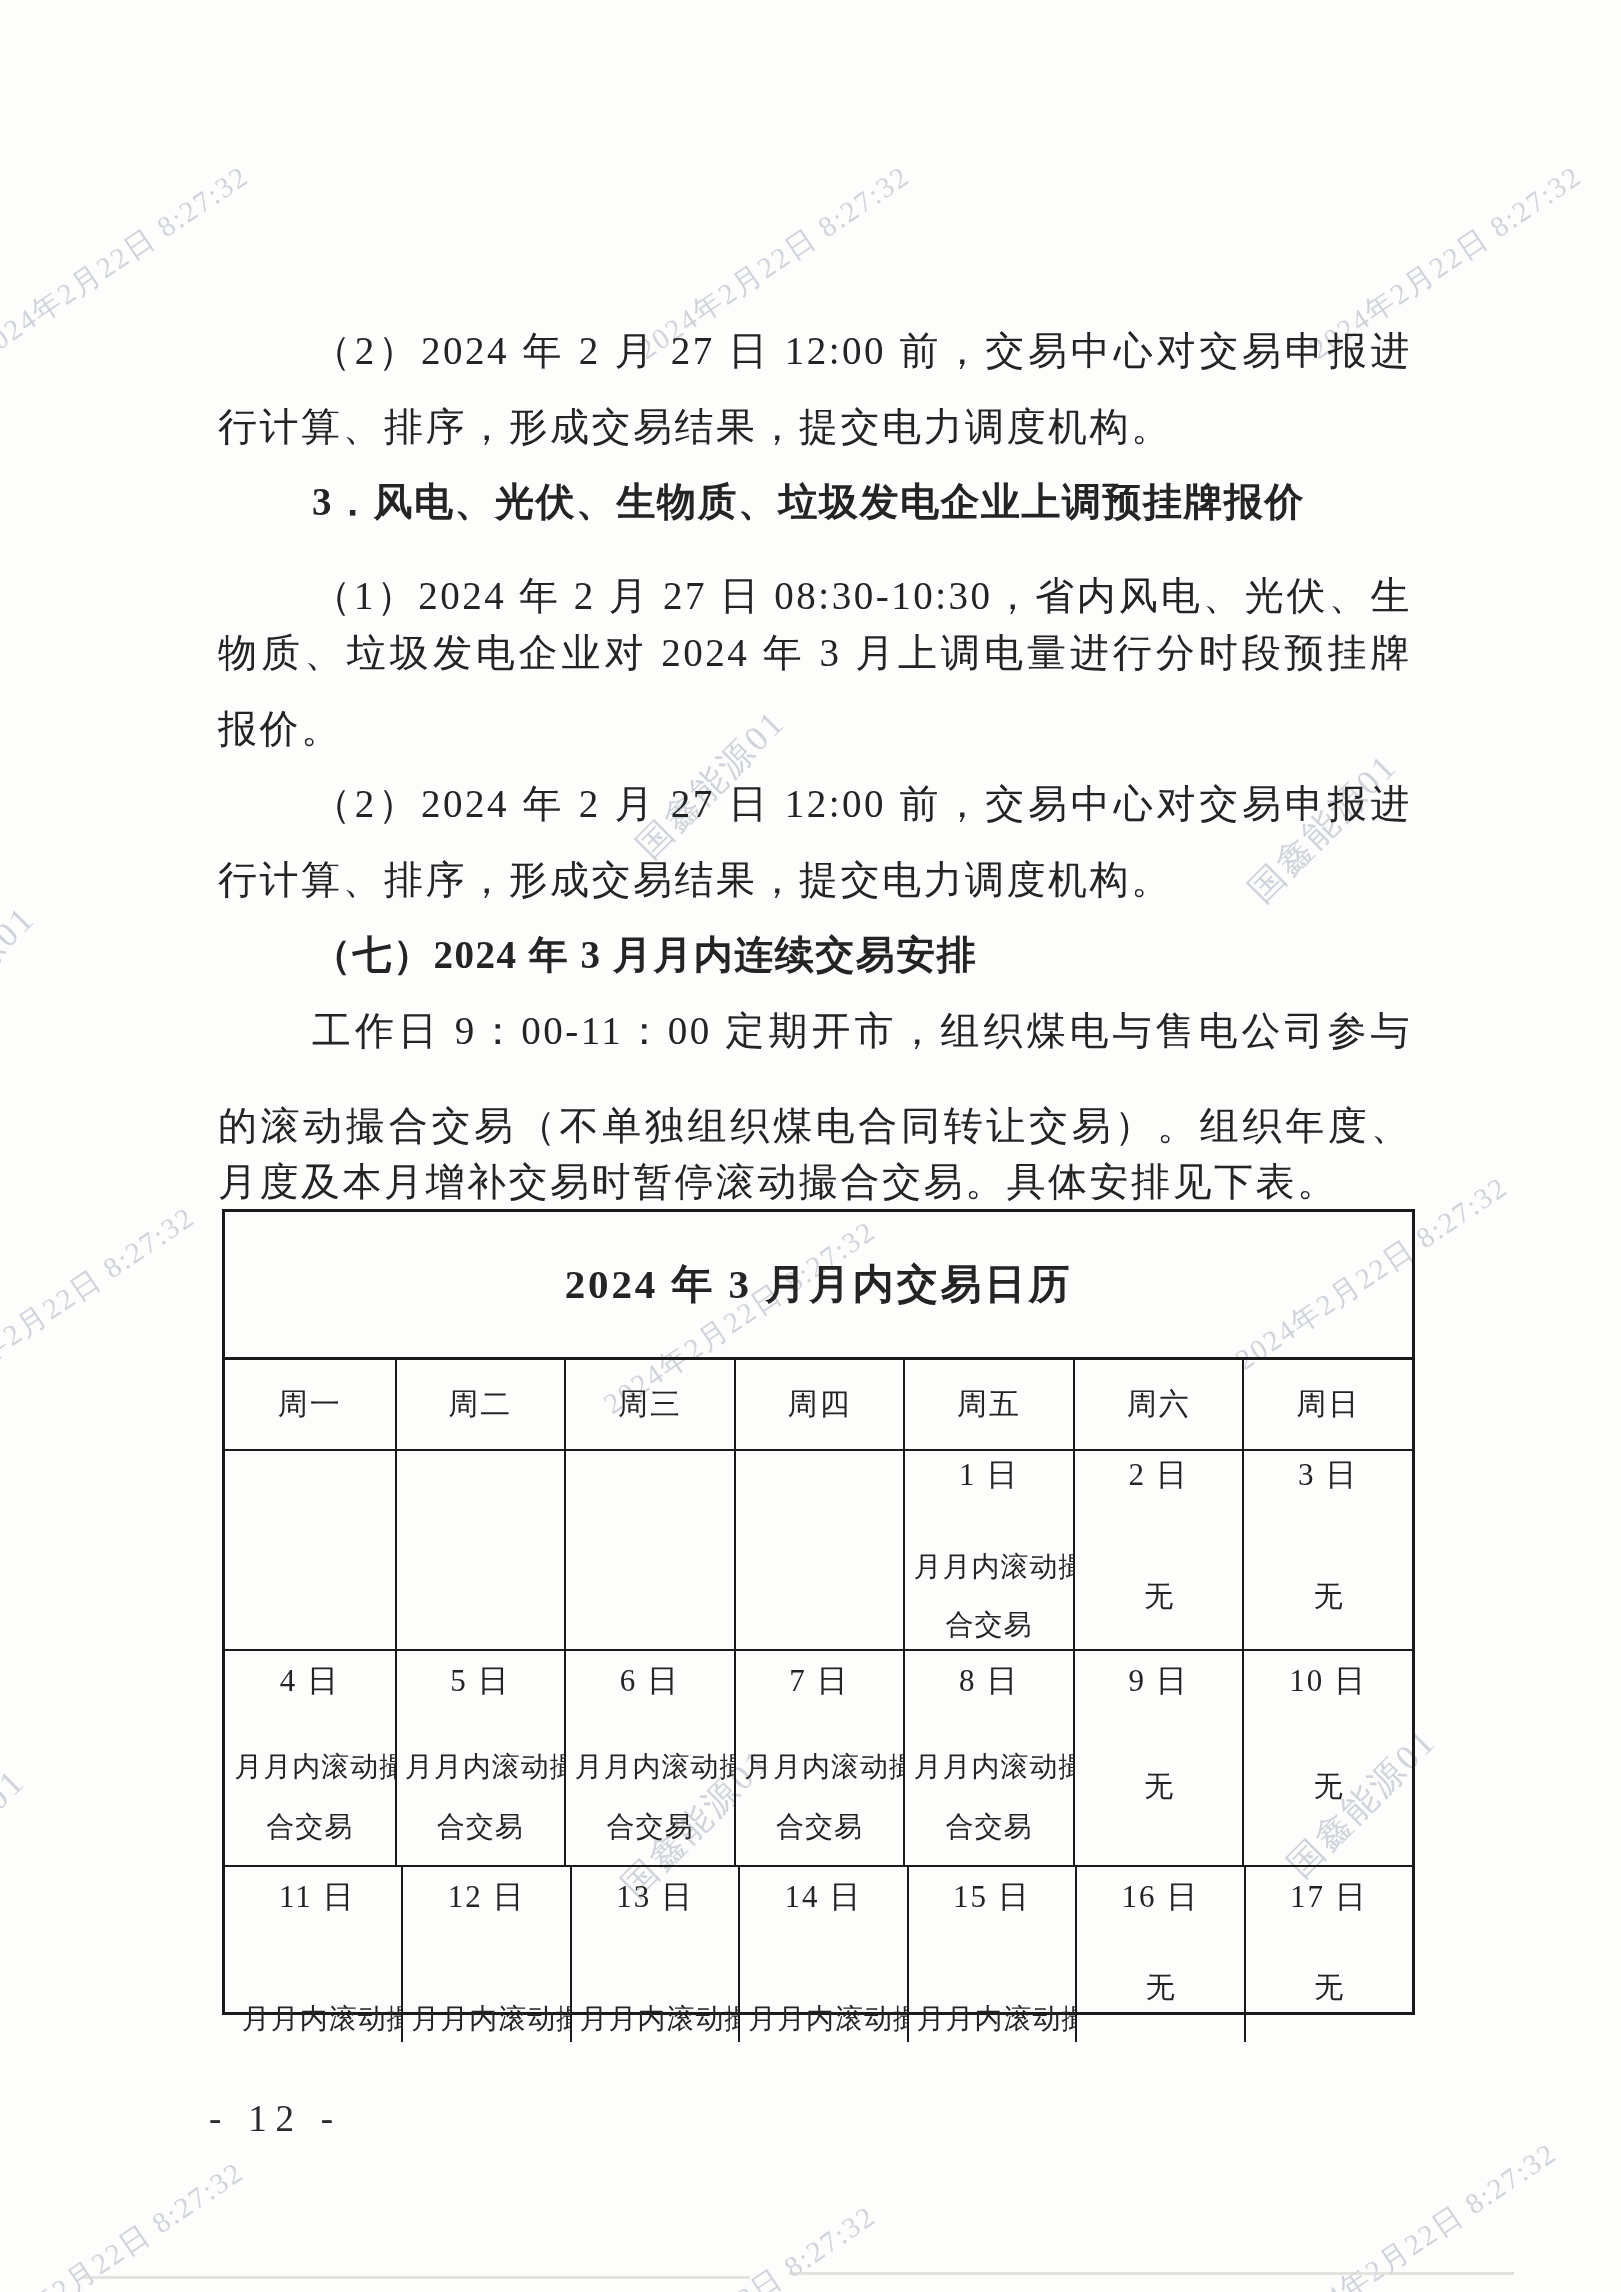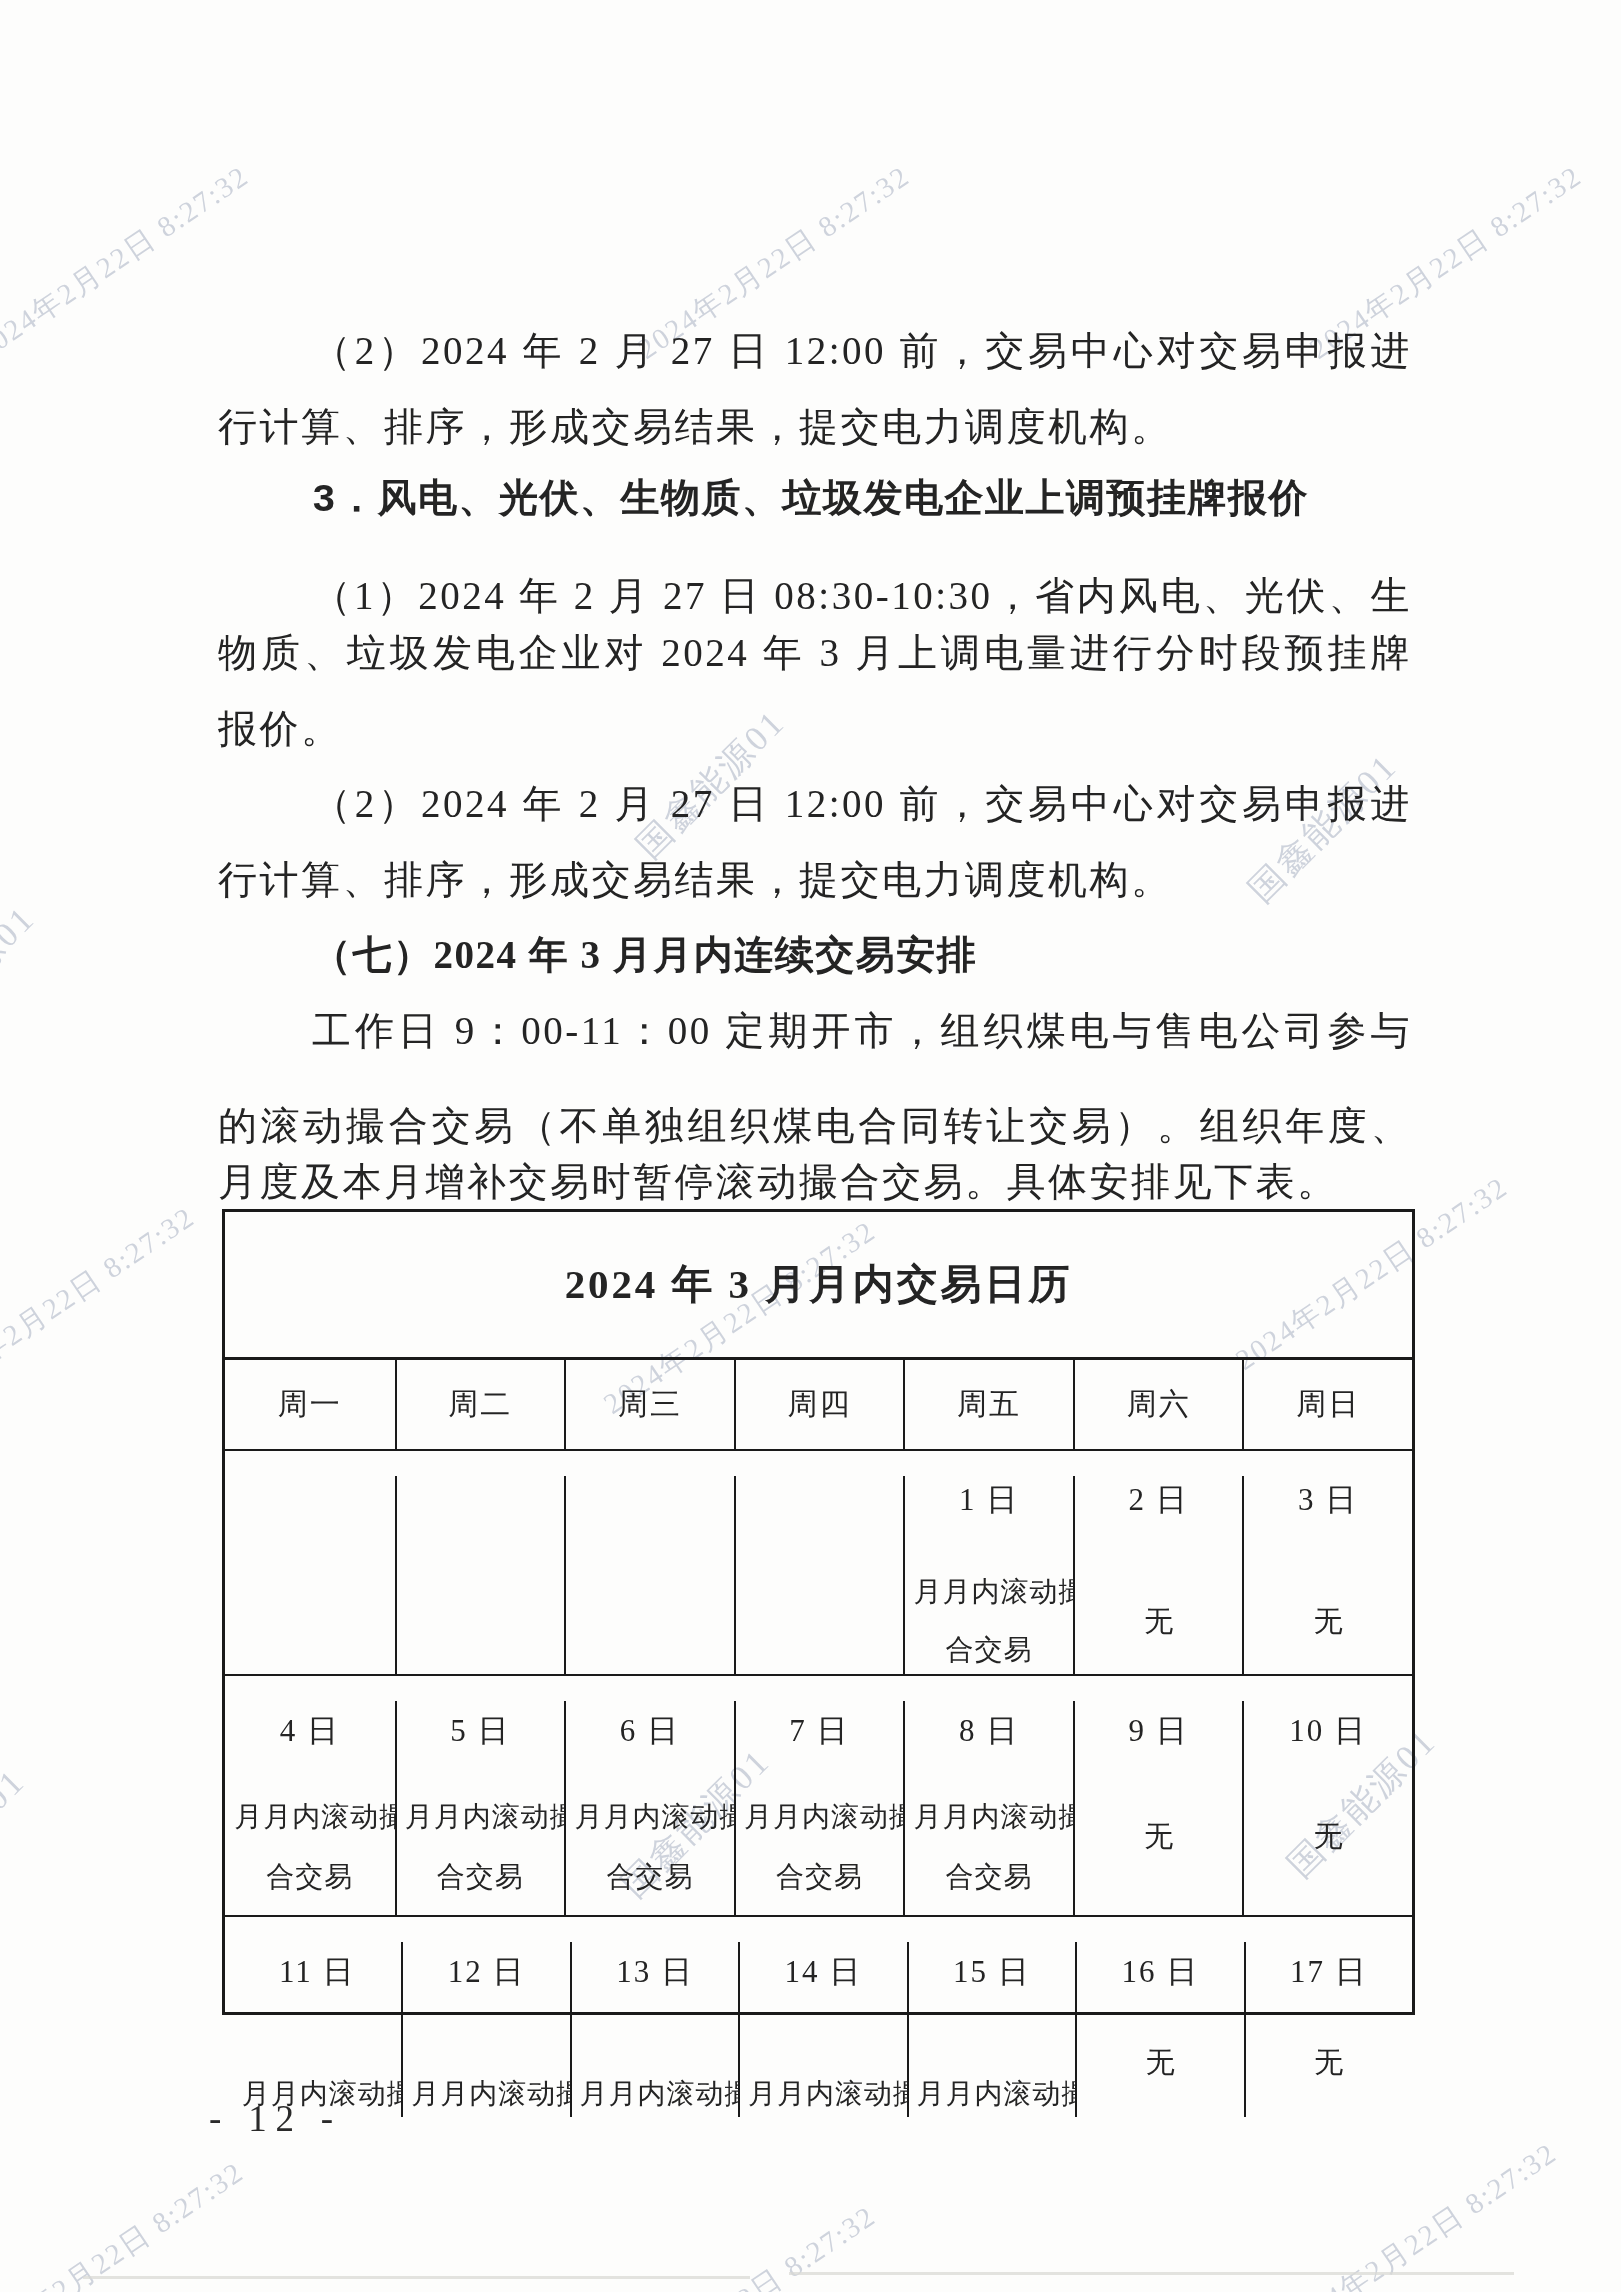--- a/index.html
+++ b/index.html
@@ -39,21 +39,21 @@
   .cal-title{
     height:148px;border-bottom:3.9px solid #1a1a1a;box-sizing:border-box;
     display:flex;align-items:center;justify-content:center;
     font-size:41px;font-weight:bold;letter-spacing:2.9px;
   }
   .cal-grid{display:grid;grid-template-columns:repeat(7,1fr);box-sizing:border-box;}
   .cal-grid>div{border-left:2.9px solid #1a1a1a;box-sizing:border-box;min-width:0;}
   .cal-grid>div:first-child{border-left:none;}
   .cal-header{height:91px;border-bottom:2.9px solid #1a1a1a;}
   .hd{display:flex;align-items:center;justify-content:center;font-size:30px;letter-spacing:2px;}
-  .cal-row{border-bottom:2.9px solid #1a1a1a;margin-top:25px;}
+  .cal-row{border-bottom:2.9px solid #1a1a1a;}
   .cal-row.row-2{border-bottom:none;padding-left:8px;}
   .row-0{height:200px}.row-1{height:216px}.row-2{height:175px}
   .cell{display:flex;flex-direction:column;align-items:center;overflow:hidden;}
   .cell-date{font-size:31px;line-height:43px;letter-spacing:2px;white-space:nowrap;}
   .cell-act{font-size:28px;line-height:39px;letter-spacing:1px;white-space:nowrap;}
   .cell-none{font-size:29px;line-height:39px;}
   .row-0 .cell-date{margin-top:2px}
   .row-0 .cell-act.first{margin-top:51px}
   .row-0 .cell-act.second{margin-top:18.6px}
   .row-0 .cell-none{margin-top:81px}
@@ -90,21 +90,21 @@
       <span class="wm company" style="left: 711px; top: 784px; transform: translate(-50%, -50%) rotate(-45deg);">国鑫能源01</span>
       <span class="wm company" style="left: 1323px; top: 828px; transform: translate(-50%, -50%) rotate(-45deg);">国鑫能源01</span>
       <span class="wm company" style="left: -49px; top: 1843px; transform: translate(-50%, -50%) rotate(-45deg);">国鑫能源01</span>
       <span class="wm company" style="left: 696px; top: 1823px; transform: translate(-50%, -50%) rotate(-45deg);">国鑫能源01</span>
       <span class="wm company" style="left: 1362px; top: 1803px; transform: translate(-50%, -50%) rotate(-45deg);">国鑫能源01</span>
     </div>
 
   <div id="paragraphs">
       <div class="line indent fill" style="top: 326px;">（2）2024 年 2 月 27 日 12:00 前，交易中心对交易申报进</div>
       <div class="line" style="top: 402px;">行计算、排序，形成交易结果，提交电力调度机构。</div>
-      <div class="line indent bold" style="top: 477px; font-family: Liberation Mono, monospace;">3．风电、光伏、生物质、垃圾发电企业上调预挂牌报价</div>
+      <div class="line indent bold" style="top: 477px;">3．风电、光伏、生物质、垃圾发电企业上调预挂牌报价</div>
       <div class="line indent fill" style="top: 571px;">（1）2024 年 2 月 27 日 08:30-10:30，省内风电、光伏、生</div>
       <div class="line fill" style="top: 628px;">物质、垃圾发电企业对 2024 年 3 月上调电量进行分时段预挂牌</div>
       <div class="line" style="top: 704px;">报价。</div>
       <div class="line indent fill" style="top: 779px;">（2）2024 年 2 月 27 日 12:00 前，交易中心对交易申报进</div>
       <div class="line" style="top: 855px;">行计算、排序，形成交易结果，提交电力调度机构。</div>
       <div class="line indent bold" style="top: 930px;">（七）2024 年 3 月月内连续交易安排</div>
       <div class="line indent fill" style="top: 1006px;">工作日 9：00-11：00 定期开市，组织煤电与售电公司参与</div>
       <div class="line fill" style="top: 1101px; font-family: Liberation Serif, serif;">的滚动撮合交易（不单独组织煤电合同转让交易）。组织年度、</div>
       <div class="line" style="top: 1157px;">月度及本月增补交易时暂停滚动撮合交易。具体安排见下表。</div>
     </div>

